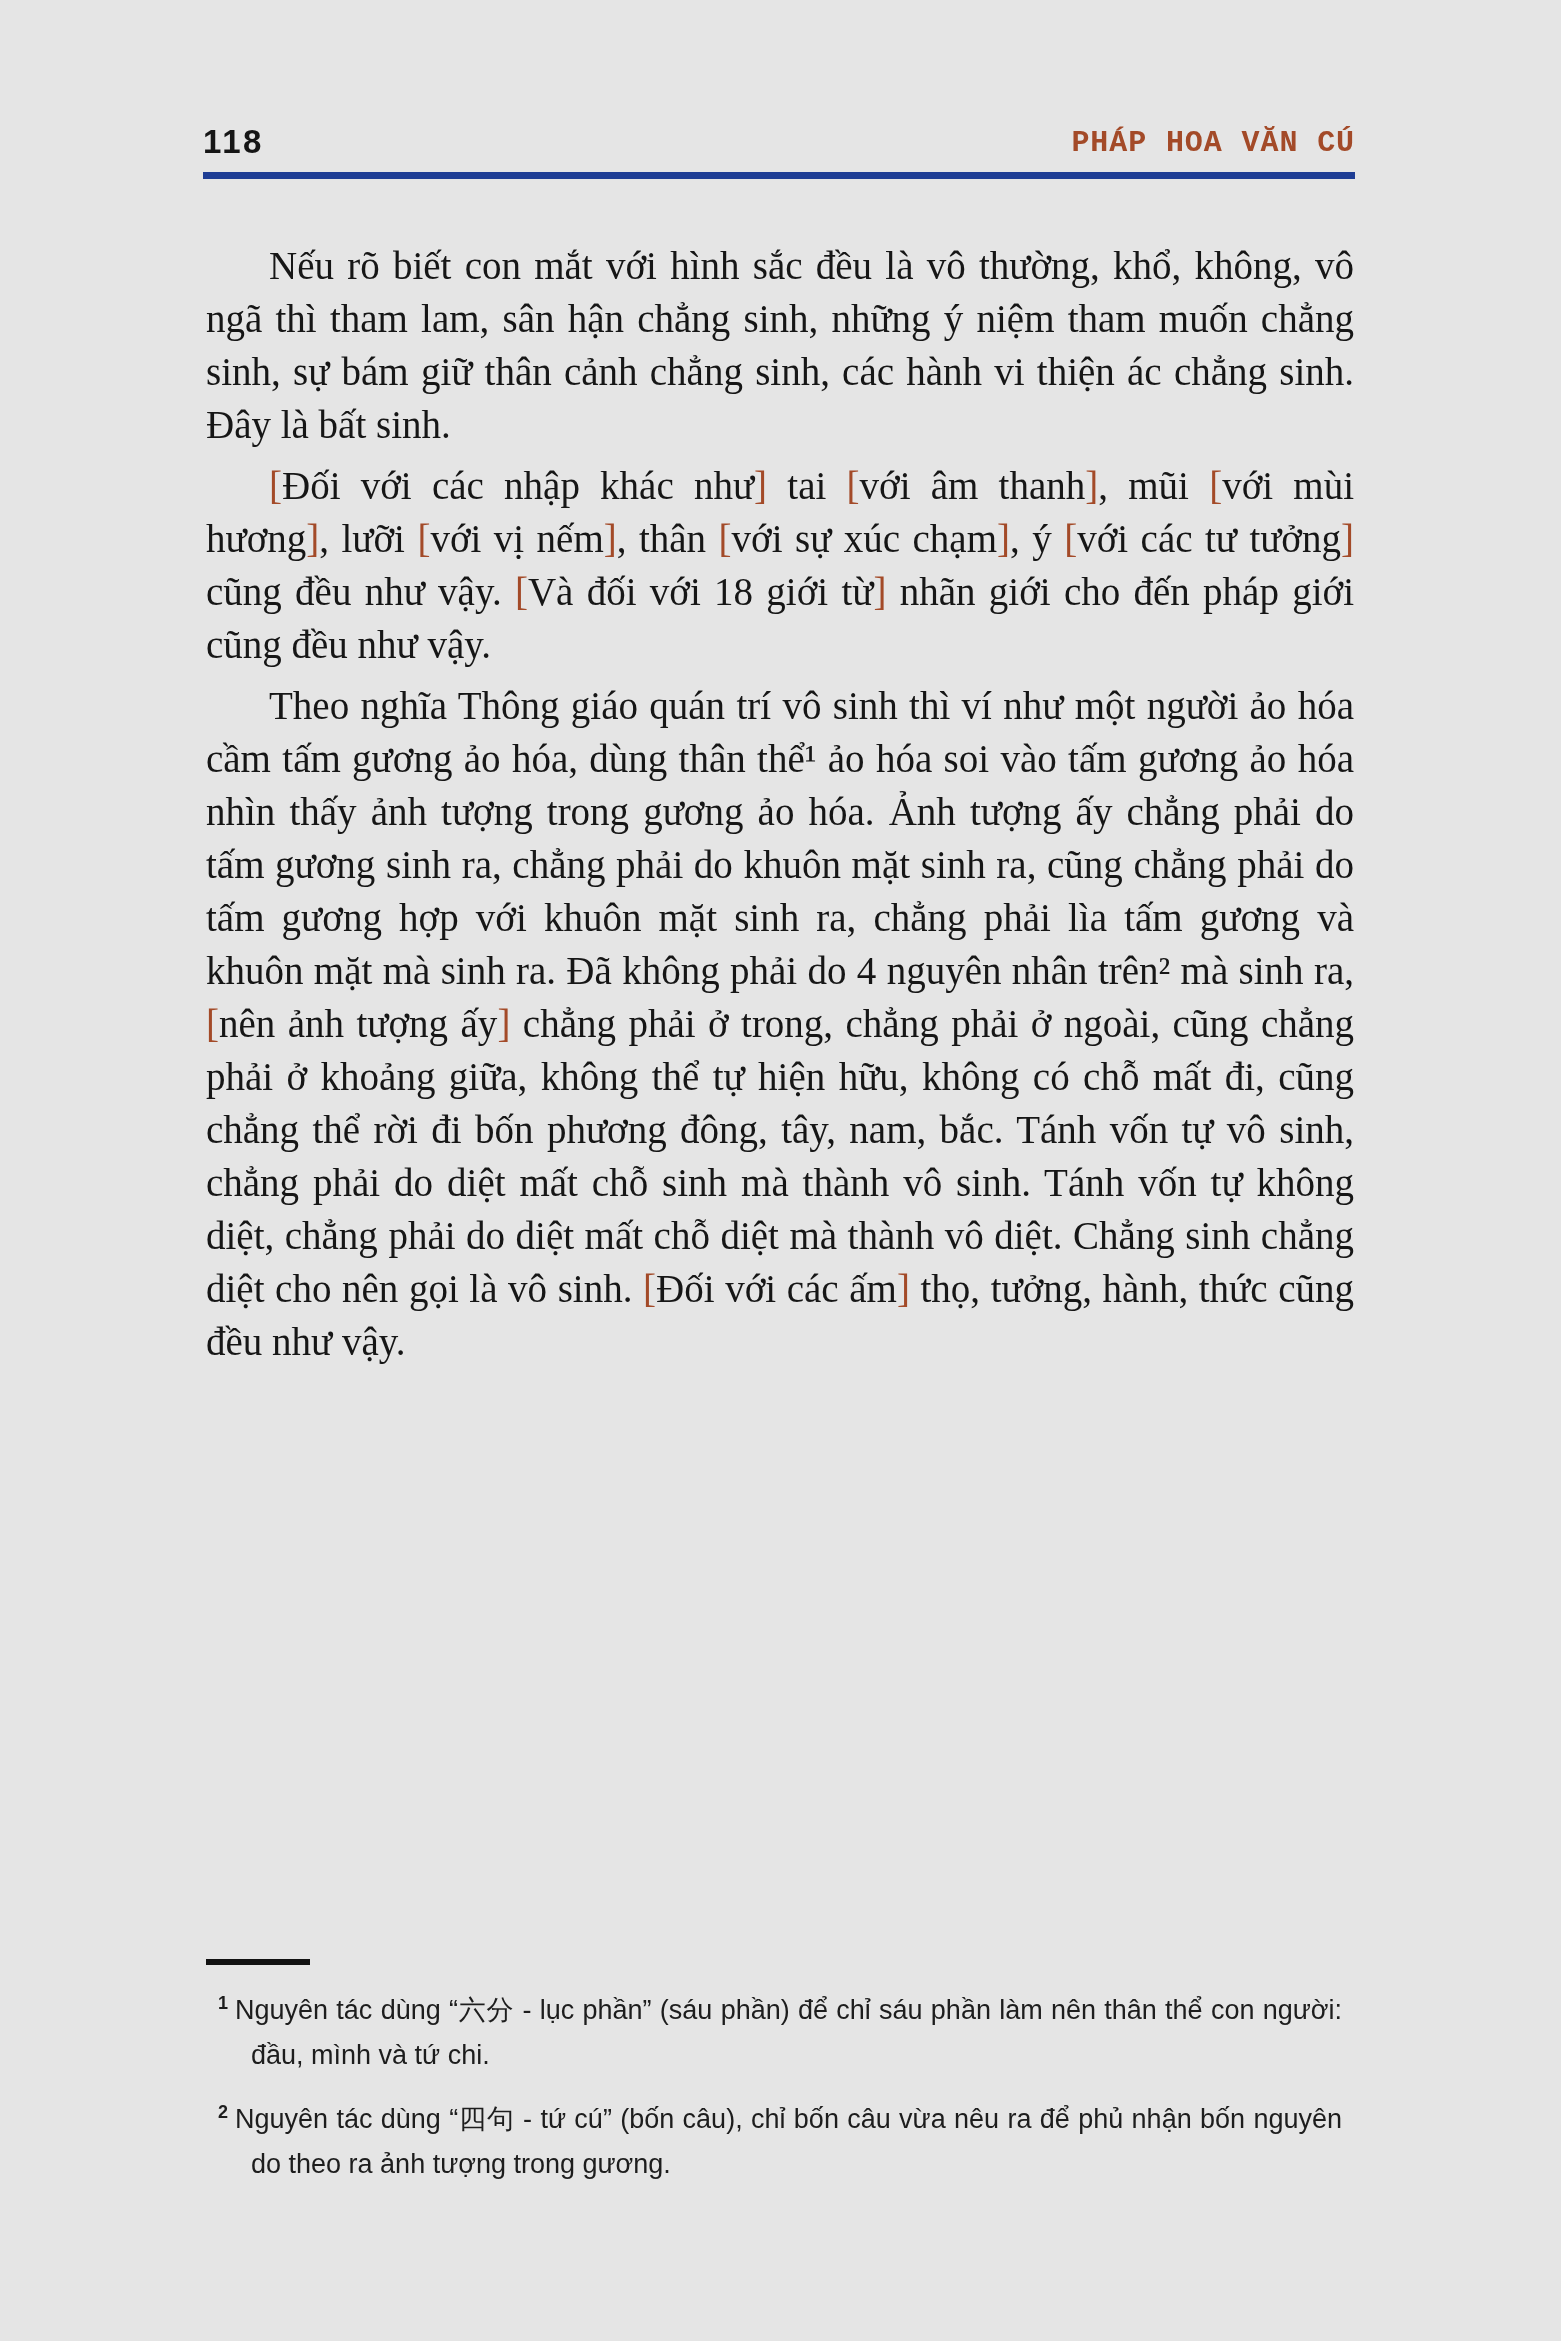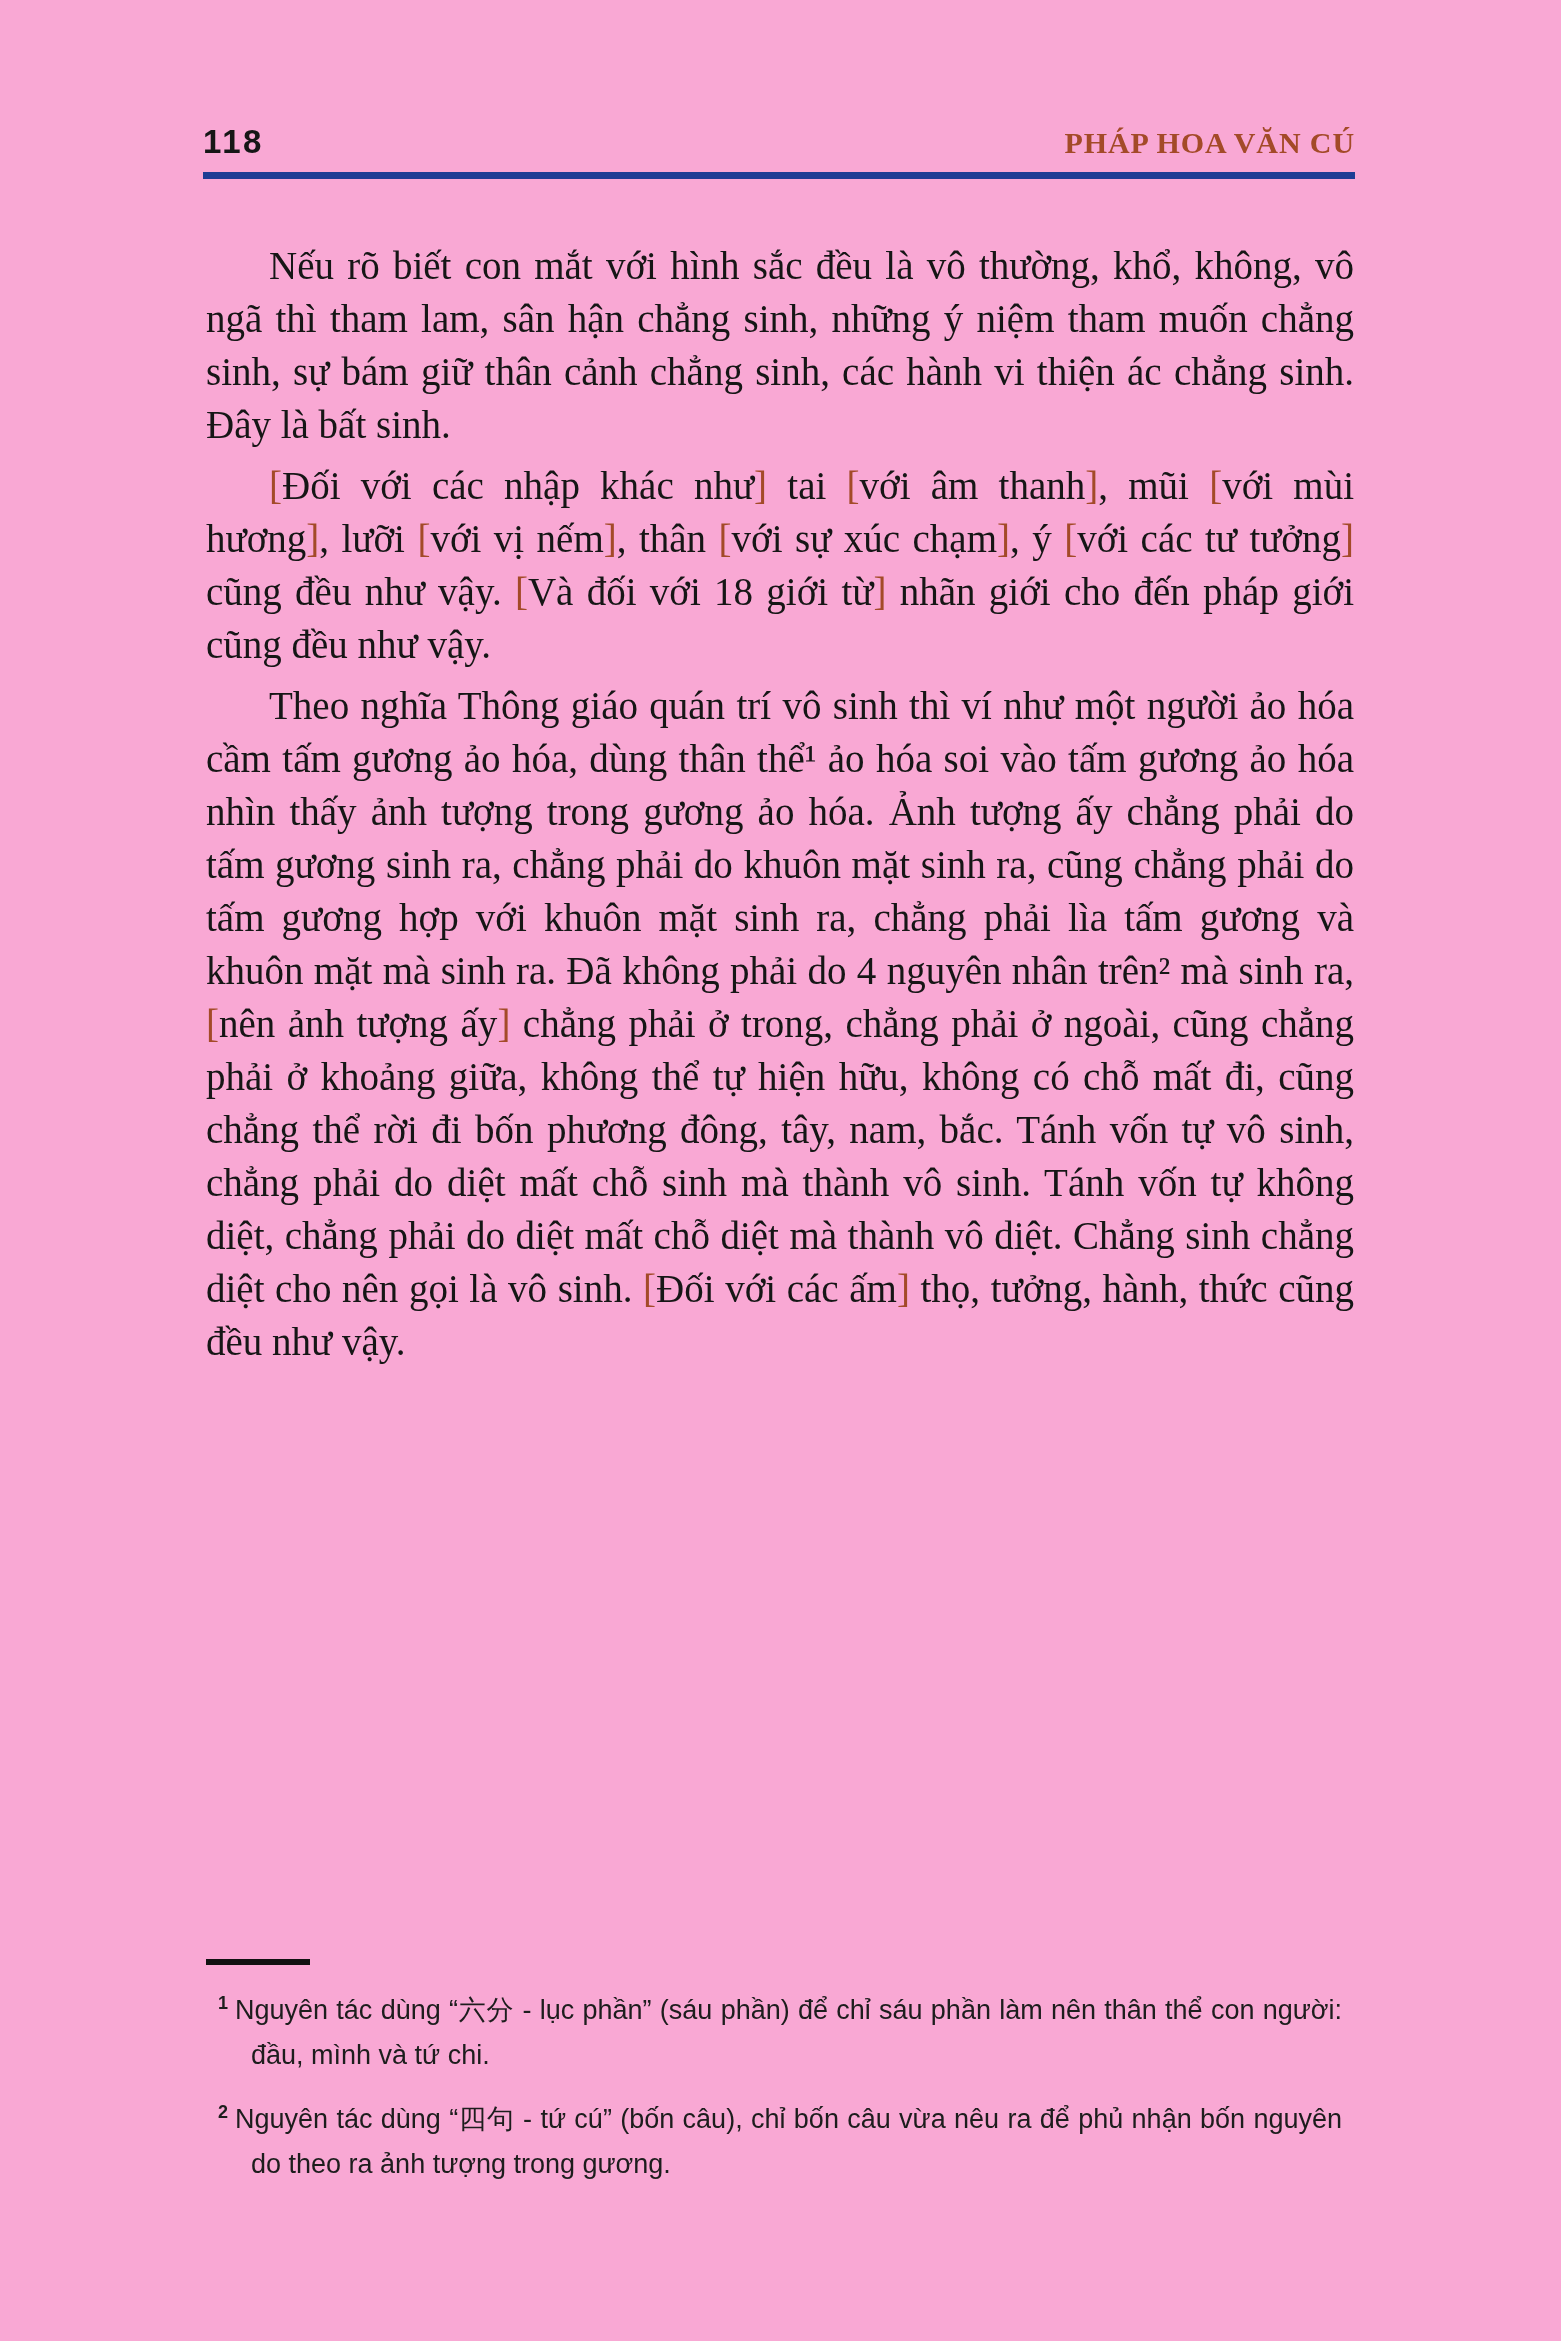--- a/index.html
+++ b/index.html
@@ -6,42 +6,42 @@
     --accent: #a34a28;
     --rule: #1e3d94;
     --body-ink: #161616;
     --fn-ink: #1d1d1d;
   }
   html, body { margin: 0; padding: 0; background: #ffffff; }
   .page {
     position: relative;
     width: 1561px;
     height: 2342px;
-    background: #f9a8d4;
+    background: #e5e5e5;
     overflow: hidden;
   }
   .header-row {
     position: absolute;
     left: 203px;
     right: 206px;
     top: 125px;
     display: flex;
     justify-content: space-between;
     align-items: flex-end;
   }
   .page-number {
     font-family: "Liberation Sans", sans-serif;
     font-weight: bold;
     font-size: 33px;
     letter-spacing: 2.6px;
     color: var(--body-ink);
     line-height: 1;
   }
   .header-title {
-    font-family: Liberation Serif, serif;
+    font-family: Liberation Mono, monospace;
     font-weight: bold;
     font-size: 30px;
     letter-spacing: 0.9px;
     color: var(--accent);
     line-height: 1;
   }
   .header-rule {
     position: absolute;
     left: 203px;
     right: 206px;

